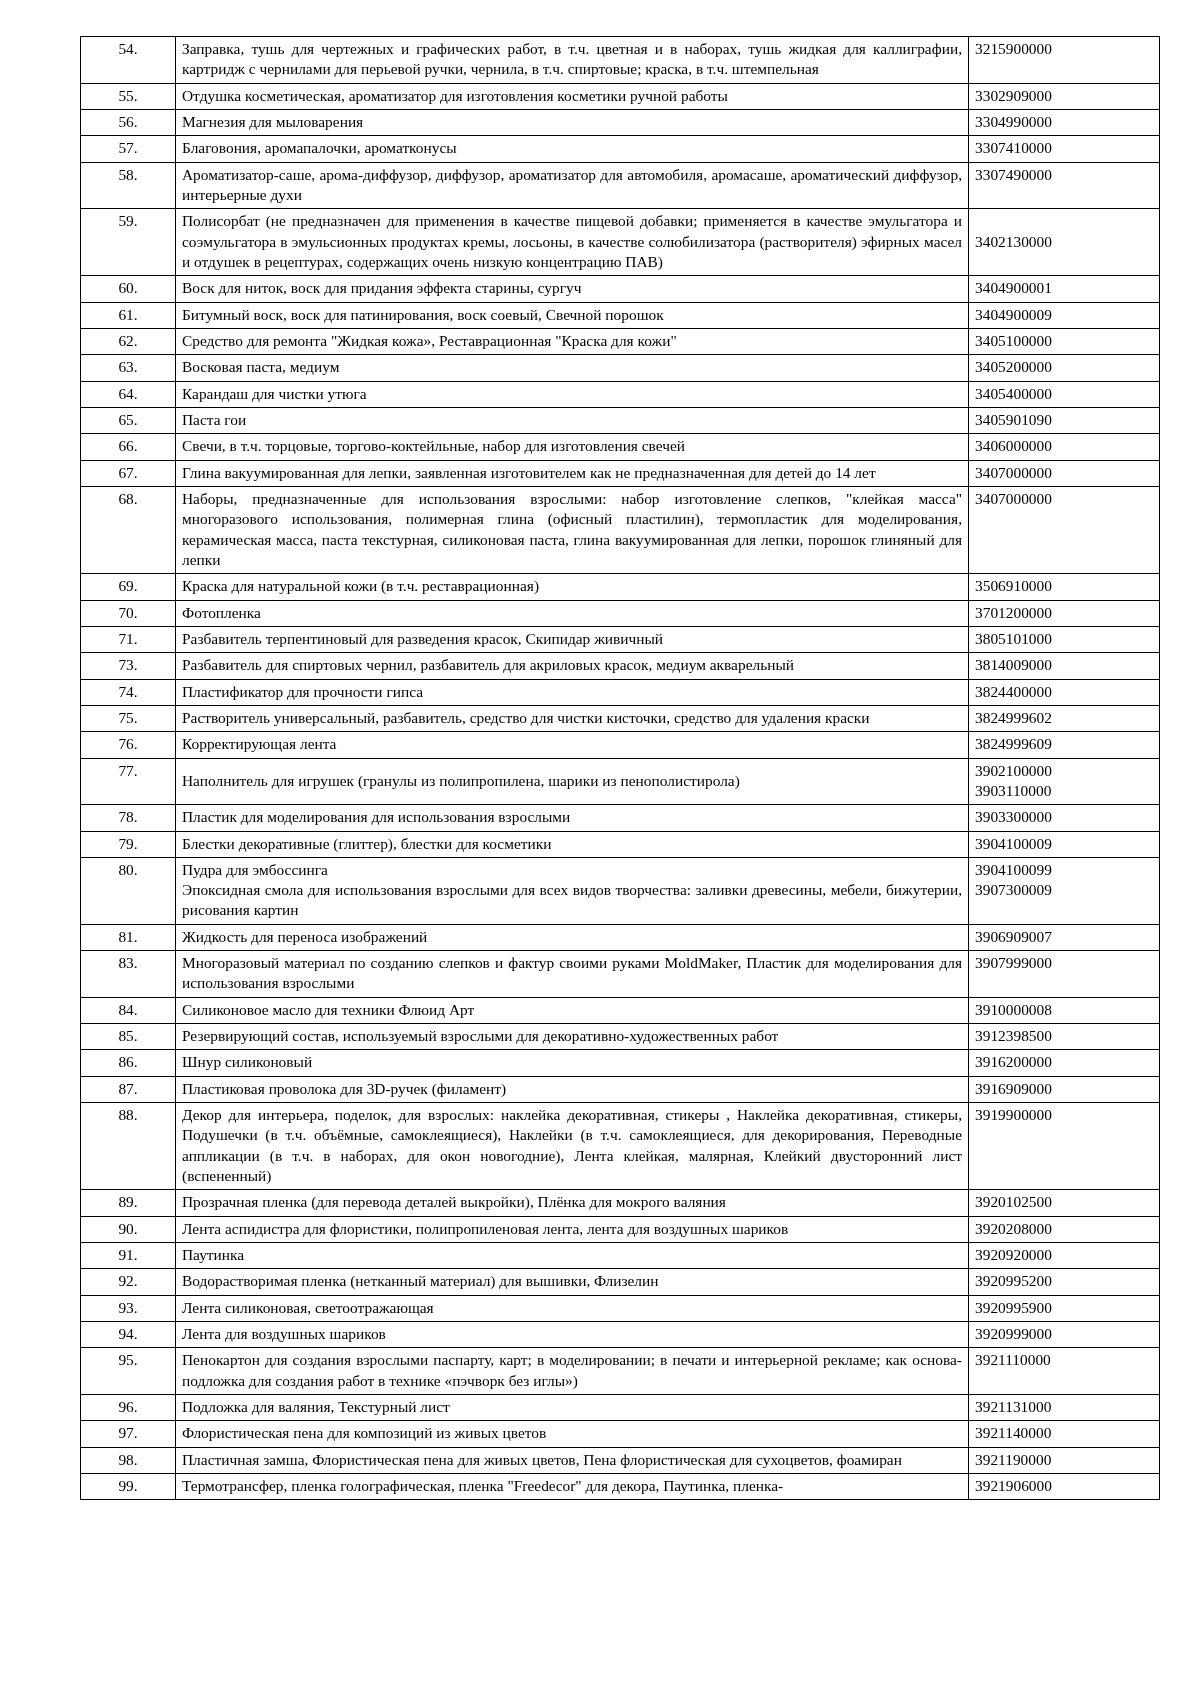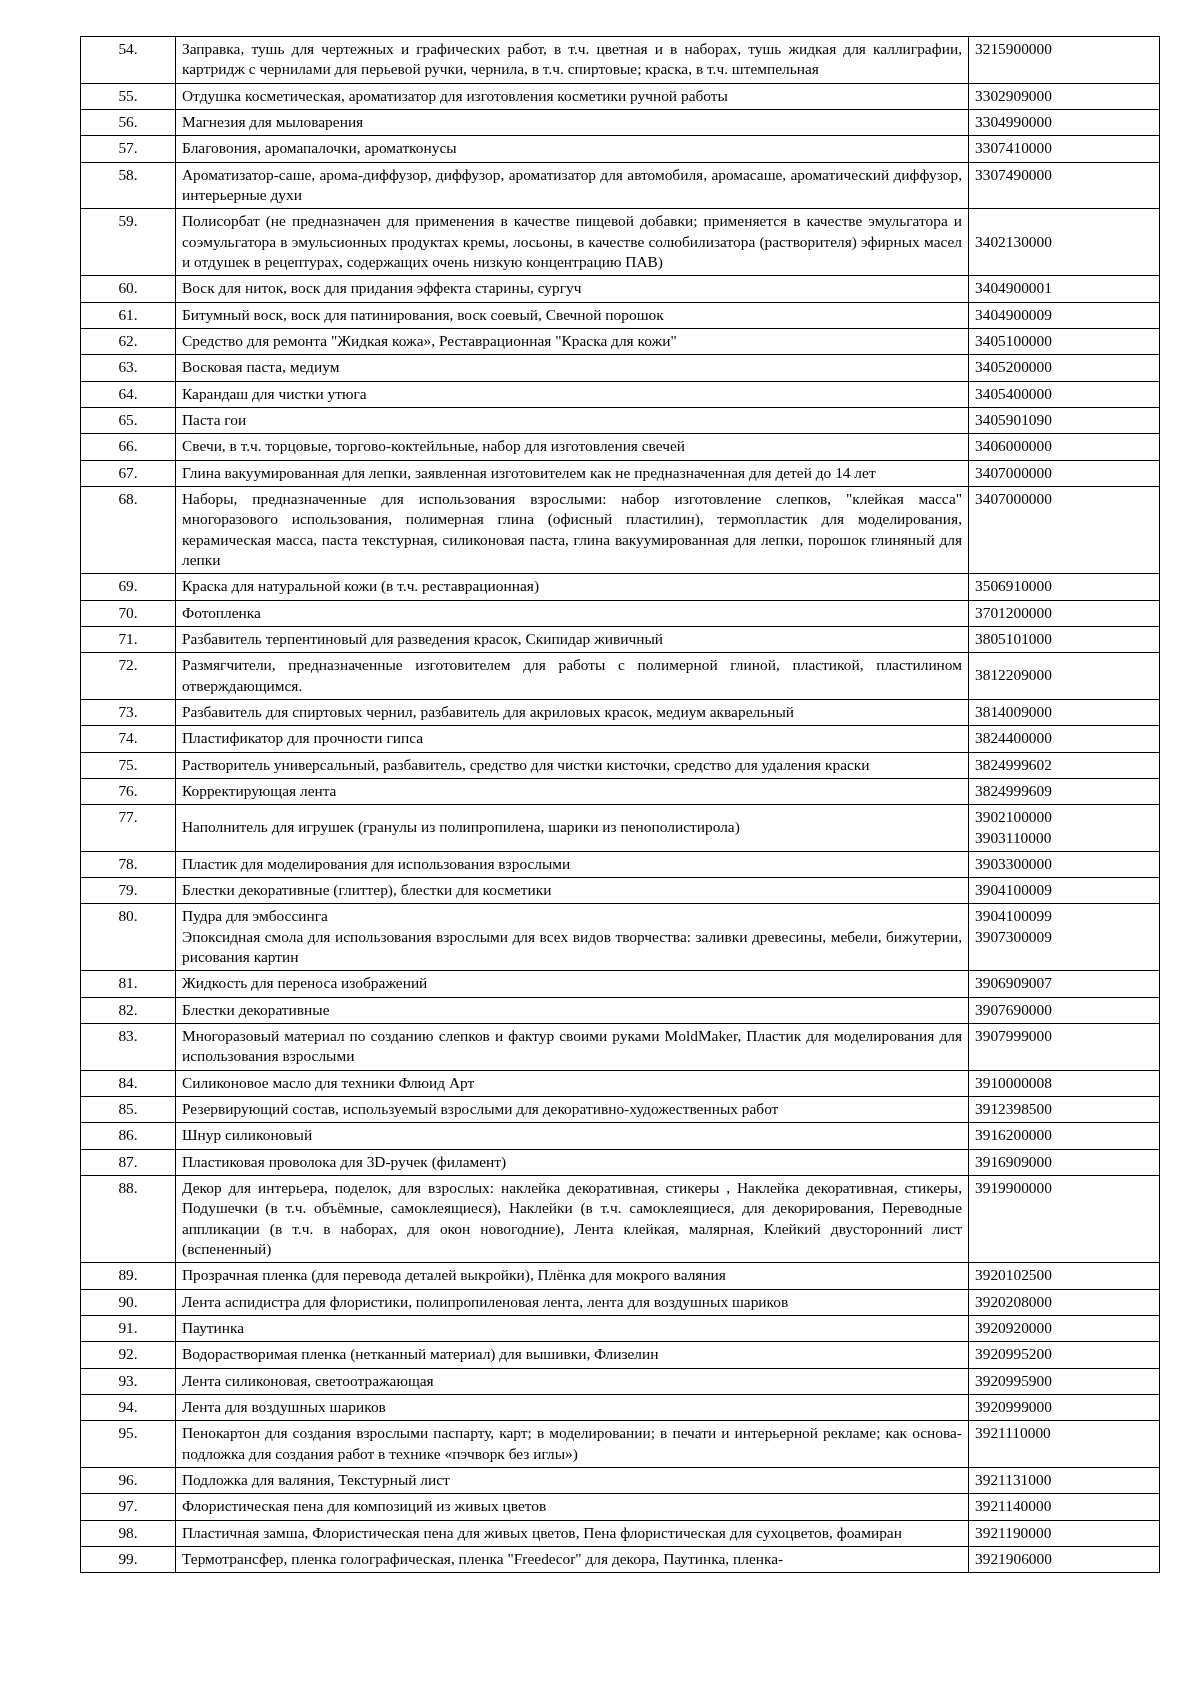--- a/index.html
+++ b/index.html
@@ -228,29 +228,20 @@
         </tr>
         <tr>
           <td class="col-num" style="vertical-align: top;">
             <span class="cell-text" style="text-align: center;">71.</span>
           </td>
           <td class="col-desc" style="vertical-align: top;">
             <span class="cell-text">Разбавитель терпентиновый для разведения красок, Скипидар живичный</span>
           </td>
           <td class="col-code" style="vertical-align: top;"><span class="cell-text">3805101000</span></td>
         </tr>
-        <tr class=" vmid">
-          <td class="col-num" style="vertical-align: top;">
-            <span class="cell-text" style="text-align: center;">72.</span>
-          </td>
-          <td class="col-desc" style="vertical-align: top;">
-            <span class="cell-text">Размягчители, предназначенные изготовителем для работы с полимерной глиной, пластикой, пластилином отверждающимся.</span>
-          </td>
-          <td class="col-code" style="vertical-align: middle;"><span class="cell-text">3812209000</span></td>
-        </tr>
         <tr>
           <td class="col-num" style="vertical-align: top;">
             <span class="cell-text" style="text-align: center;">73.</span>
           </td>
           <td class="col-desc" style="vertical-align: top;">
             <span class="cell-text">Разбавитель для спиртовых чернил, разбавитель для акриловых красок, медиум акварельный</span>
           </td>
           <td class="col-code" style="vertical-align: top;"><span class="cell-text">3814009000</span></td>
         </tr>
         <tr>
@@ -320,29 +311,20 @@
 3907300009</span></td>
         </tr>
         <tr>
           <td class="col-num" style="vertical-align: top;">
             <span class="cell-text" style="text-align: center;">81.</span>
           </td>
           <td class="col-desc" style="vertical-align: top;">
             <span class="cell-text">Жидкость для переноса изображений</span>
           </td>
           <td class="col-code" style="vertical-align: top;"><span class="cell-text">3906909007</span></td>
-        </tr>
-        <tr>
-          <td class="col-num" style="vertical-align: top;">
-            <span class="cell-text" style="text-align: center;">82.</span>
-          </td>
-          <td class="col-desc" style="vertical-align: top;">
-            <span class="cell-text">Блестки декоративные</span>
-          </td>
-          <td class="col-code" style="vertical-align: top;"><span class="cell-text">3907690000</span></td>
         </tr>
         <tr>
           <td class="col-num" style="vertical-align: top;">
             <span class="cell-text" style="text-align: center;">83.</span>
           </td>
           <td class="col-desc" style="vertical-align: top;">
             <span class="cell-text">Многоразовый материал по созданию слепков и фактур своими руками MoldMaker, Пластик для моделирования для использования взрослыми</span>
           </td>
           <td class="col-code" style="vertical-align: top;"><span class="cell-text">3907999000</span></td>
         </tr>

